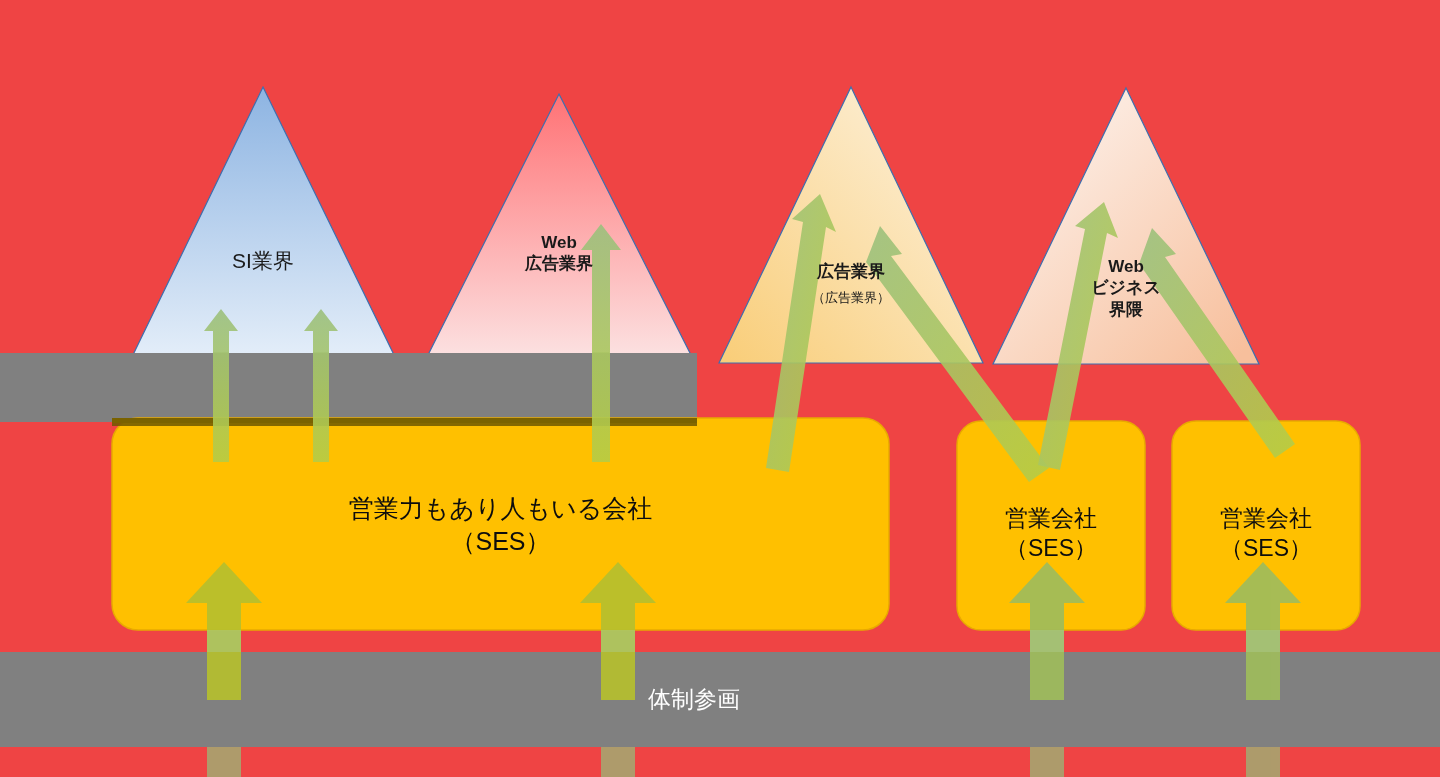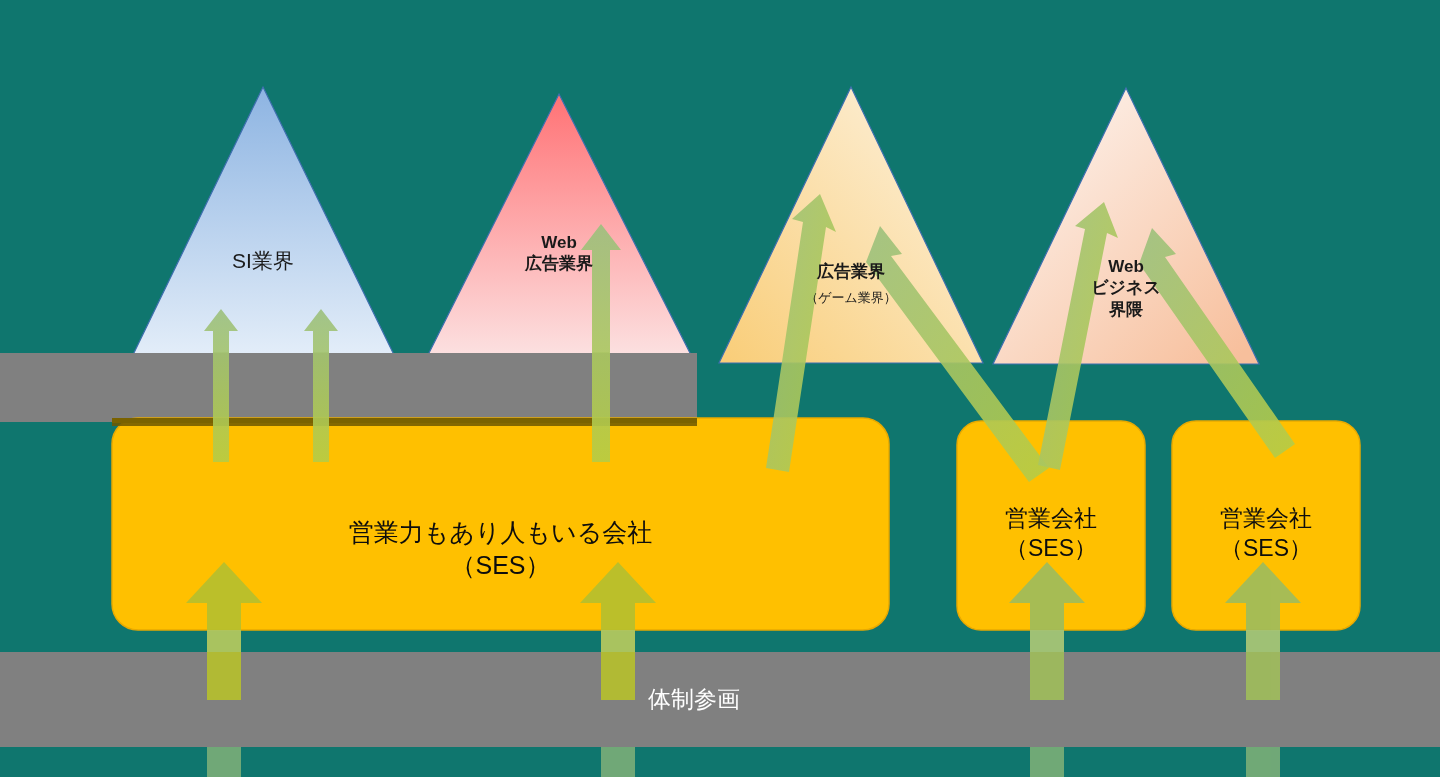--- a/index.html
+++ b/index.html
@@ -1,18 +1,18 @@
 <!DOCTYPE html>
 <html><head>
 <meta charset="utf-8">
 <style>
   html,body{margin:0;padding:0;background:#ffffff;}
   body{width:1440px;height:777px;overflow:hidden;
        font-family:"Liberation Sans","DejaVu Sans",sans-serif;}
-  #stage{position:relative;width:1440px;height:777px;background:#0f766e;}
+  #stage{position:relative;width:1440px;height:777px;background:#ef4444;}
   #svgroot{position:absolute;left:0;top:0;width:1440px;height:777px;}
 
   .lbl{position:absolute;text-align:center;line-height:1.25;
        color:#1a1a1a;white-space:pre-line;pointer-events:none;}
 
   .tri-label{font-size:21px;}
   .tri-label.small{font-size:17px;font-weight:bold;}
   .tri-sub{font-size:13px;}
 
   .wall-label{position:absolute;color:#ffffff;font-size:23px;
@@ -139,30 +139,30 @@
       <rect x="1246" y="630" width="34" height="22" fill="#A8CC8E"></rect>
     </g>
   </svg>
 
   <div class="lbl tri-label" style="left:183px;top:248px;width:160px;">SI業界</div>
 
   <div class="lbl tri-label small" style="left:489px;top:232px;width:140px;">Web
 広告業界</div>
 
   <div class="lbl tri-label small" style="left:781px;top:261px;width:140px;">広告業界</div>
-  <div class="lbl tri-sub" style="left:791px;top:290px;width:120px;">（ゲーム業界）</div>
+  <div class="lbl tri-sub" style="left:791px;top:290px;width:120px;">（広告業界）</div>
 
   <div class="lbl tri-label small" style="left:1056px;top:256px;width:140px;">Web
 ビジネス
 界隈</div>
 
 
   <div class="wall-label" style="left:648px;top:684px;">体制参画</div>
 
-  <div class="box-label" style="left:112px;top:516px;width:777px;">営業力もあり人もいる会社
+  <div class="box-label" style="left:112px;top:492px;width:777px;">営業力もあり人もいる会社
 （SES）</div>
 
   <div class="box-label sm" style="left:957px;top:494px;width:188px;">営業会社
 （SES）</div>
 
   <div class="box-label sm" style="left:1172px;top:494px;width:188px;">営業会社
 （SES）</div>
 
 </div>
 

